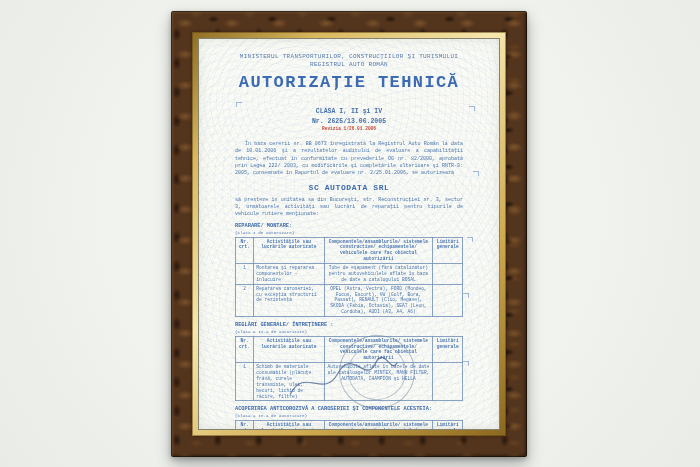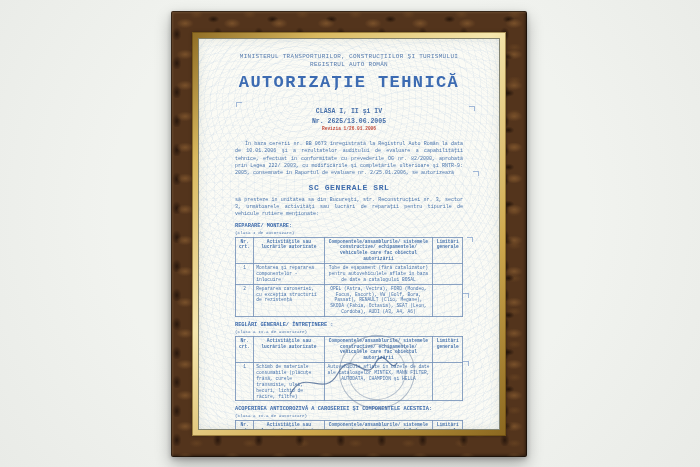--- a/index.html
+++ b/index.html
@@ -93,21 +93,21 @@
           <div class="ministry">REGISTRUL AUTO ROMÂN</div>
           <div class="doc-title">AUTORIZAŢIE TEHNICĂ</div>
 
           <div class="class-block">
             <div class="class-line">CLASA I, II şi IV</div>
             <div class="number-line">Nr. 2625/13.06.2005</div>
             <div class="revision-line">Revizia 1/26.01.2006</div>
           </div>
 
           <div class="para first">În baza cererii nr. BB 0673 înregistrată la Registrul Auto Român la data de 10.01.2006 şi a rezultatelor auditului de evaluare a capabilităţii tehnice, efectuat în conformitate cu prevederile OG nr. 82/2000, aprobată prin Legea 222/ 2003, cu modificările şi completările ulterioare şi RNTR-9: 2005, consemnate în Raportul de evaluare nr. 2/25.01.2006, se autorizează</div>
-          <div class="company">SC GENERALE SRL</div>
+          <div class="company">SC AUTODATA SRL</div>
           <div class="para scope">să presteze în unitatea sa din Bucureşti, str. Reconstrucţiei nr. 3, sector 3, următoarele activităţi sau lucrări de reparaţii pentru tipurile de vehicule rutiere menţionate:</div>
 
           <div class="section-heading">REPARARE/ MONTARE:</div>
           <div class="section-sub">(Clasa I de autorizare)</div>
           <table class="auth-table">
             <colgroup>
                 <col class="c-nr">
                 <col class="c-act">
                 <col class="c-comp">
                 <col class="c-lim">

